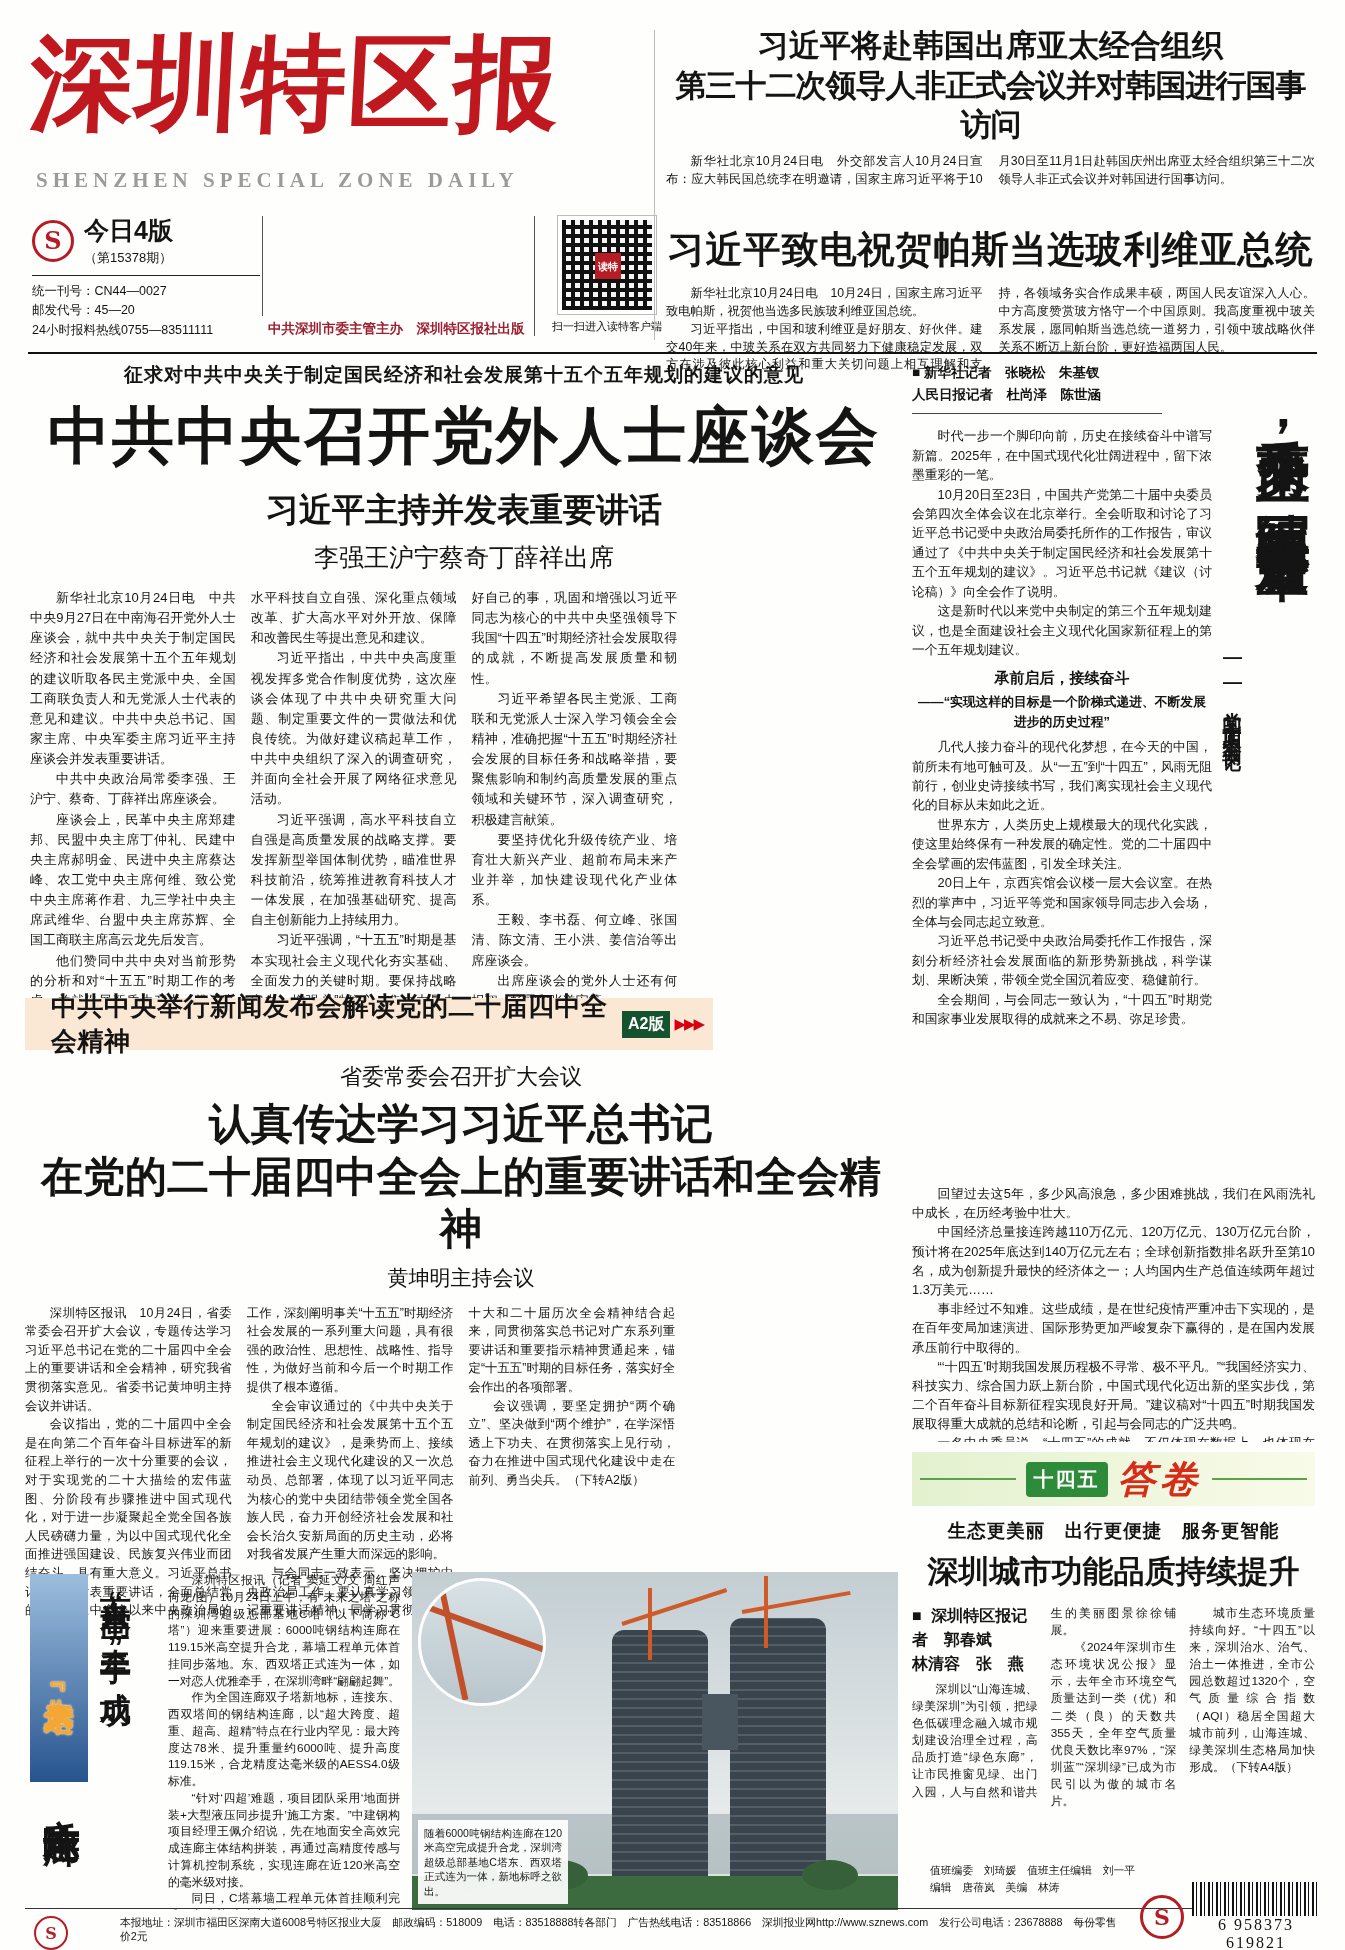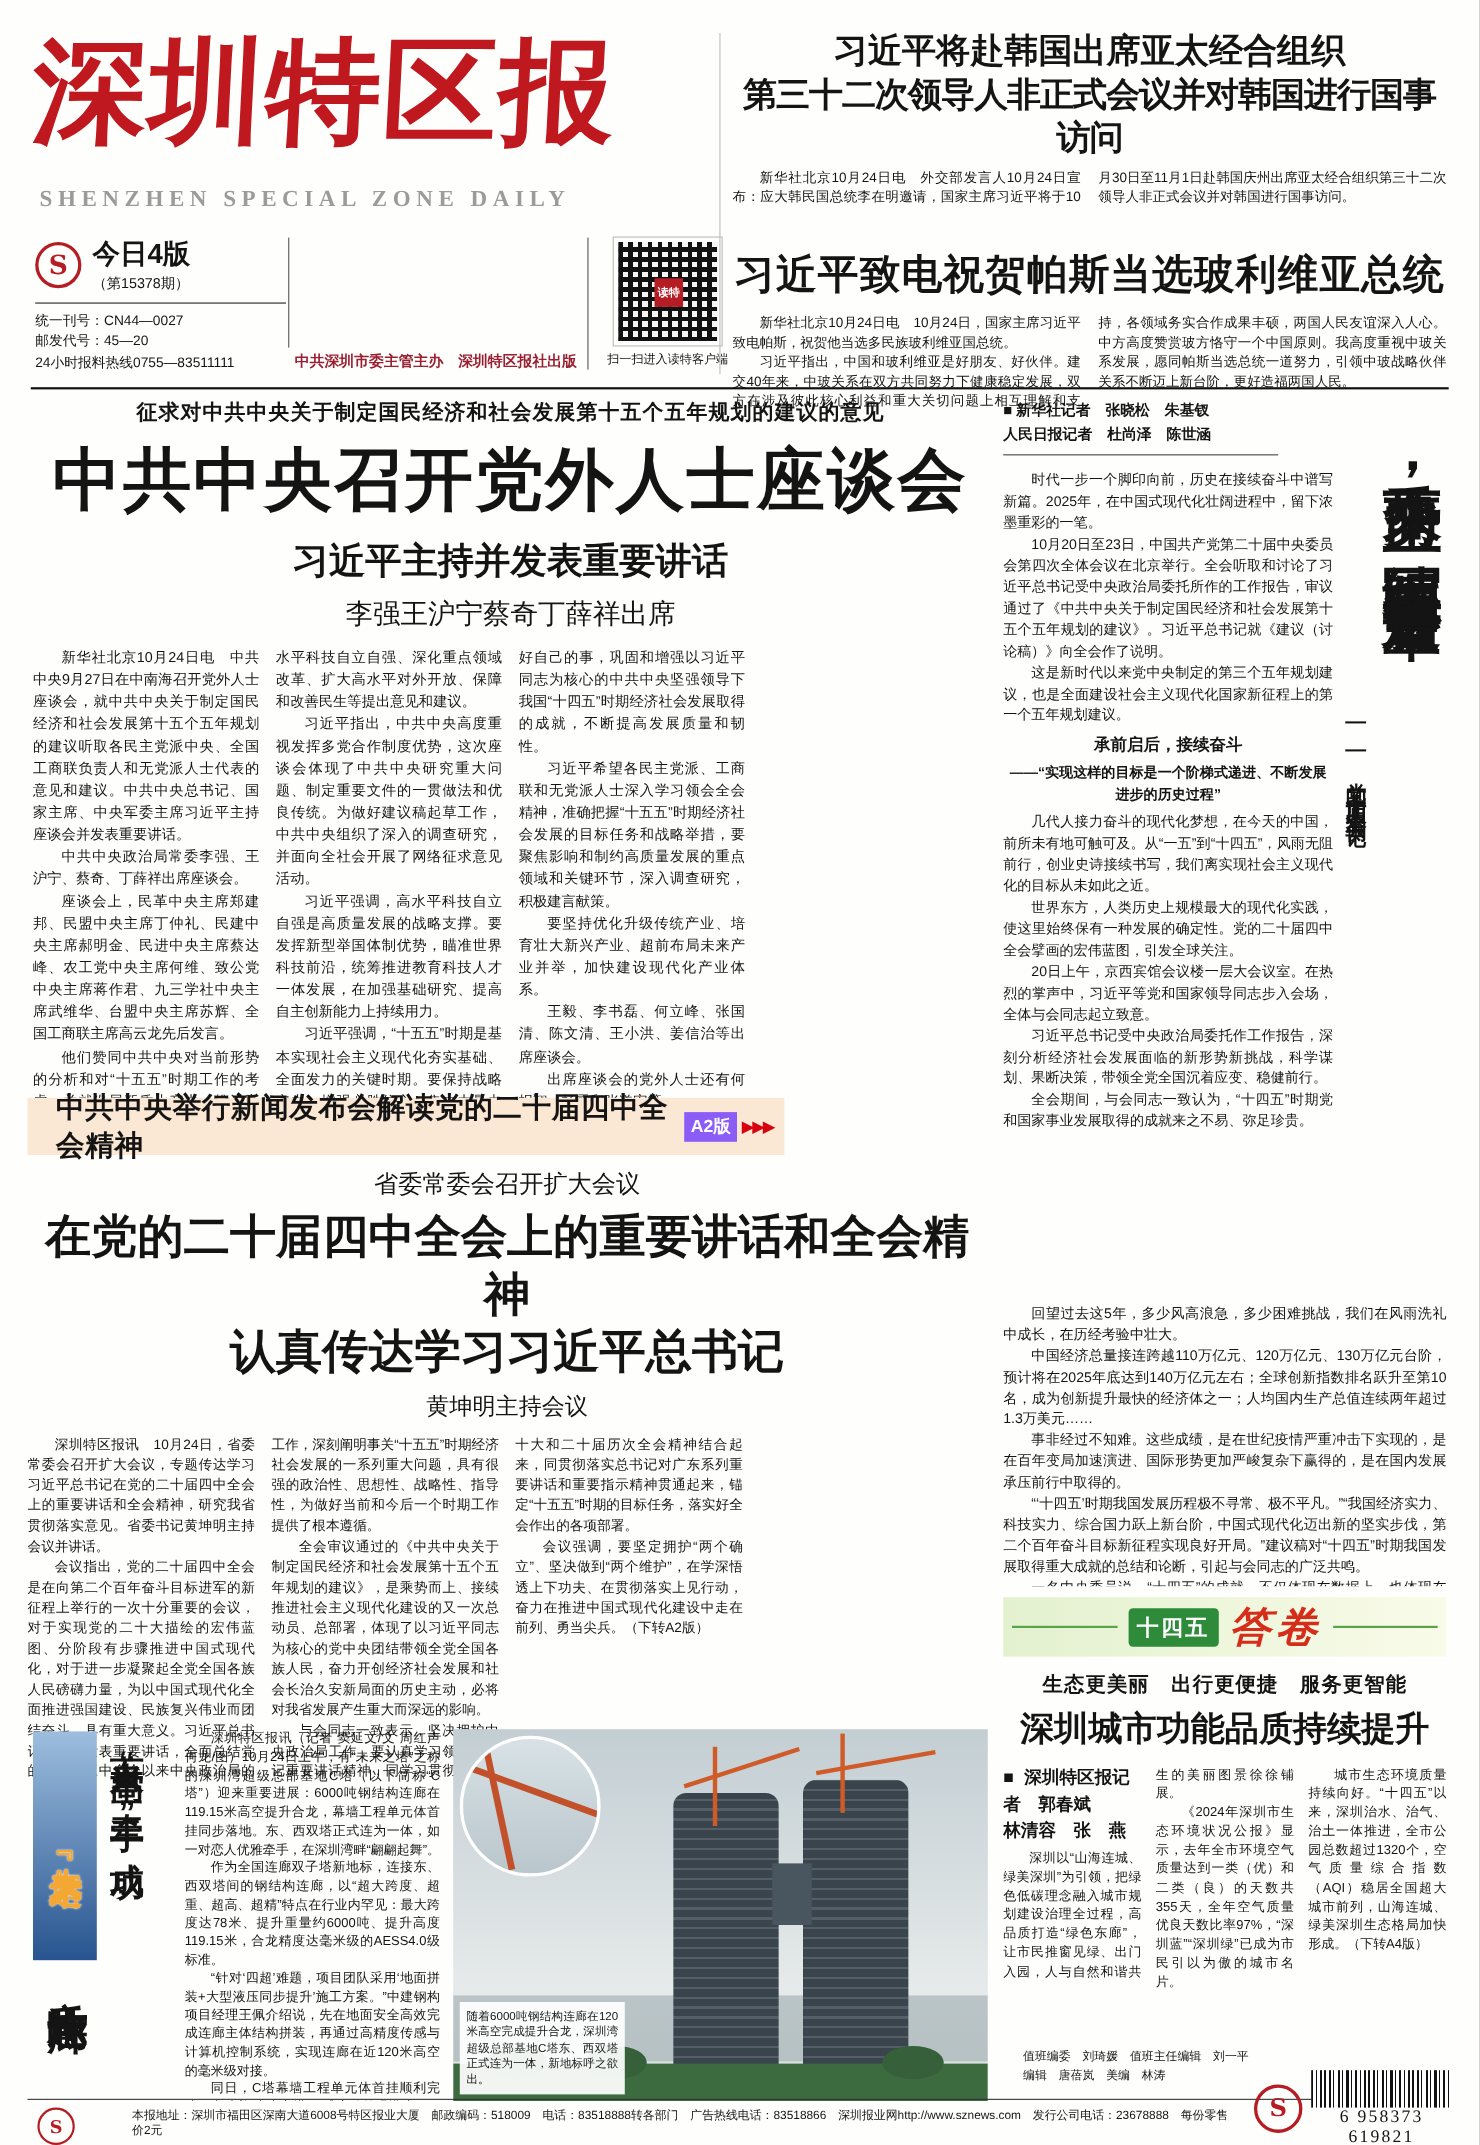--- a/index.html
+++ b/index.html
@@ -57,21 +57,21 @@
   .kicker { text-align:center; font-size:19px; font-weight:bold; letter-spacing:1px; }
   .lead-h { text-align:center; font-size:62px; font-weight:900; letter-spacing:2px; margin-top:6px; }
   .lead-d1 { text-align:center; font-size:33px; font-weight:bold; margin-top:10px; }
   .lead-d2 { text-align:center; font-size:25px; margin-top:8px; }
   .lead-body { margin-top:14px; column-count:4; column-gap:15px; column-fill:auto;
                height:428px; font-size:13px; line-height:1.55; overflow:hidden; }
   
   .banner { left:25px; top:998px; width:688px; height:52px; background:#fbe8d4;
             display:flex; align-items:center; padding:0 10px 0 26px; }
   .banner-t { font-size:26px; font-weight:900; letter-spacing:0.5px; flex:1; }
-  .a2tag { background:#8b5cf6; color:#fff; font-weight:bold; font-size:16px; padding:3px 6px; }
+  .a2tag { background:#14532d; color:#fff; font-weight:bold; font-size:16px; padding:3px 6px; }
   .a2arrows { color:#d6000f; font-size:15px; letter-spacing:-2px; margin-left:4px; }
   
   .prov { left:25px; top:1062px; width:872px; }
   .prov-k { text-align:center; font-size:22px; }
   .prov-h { text-align:center; font-size:42px; font-weight:900; line-height:1.25; margin-top:6px; letter-spacing:0px; }
   .prov-d { text-align:center; font-size:21px; margin-top:8px; }
   .prov-body { margin-top:12px; column-count:4; column-gap:15px; column-fill:auto; height:318px;
                font-size:12.4px; line-height:1.5; overflow:hidden; }
   
   .tower { left:28px; top:1572px; width:870px; height:338px; }
@@ -230,22 +230,22 @@
 
   <div class="abs banner">
     <div class="banner-t">中共中央举行新闻发布会解读党的二十届四中全会精神</div>
     <div class="a2tag">A2版</div>
     <div class="a2arrows">▶▶▶</div>
   </div>
 
   <div class="abs prov">
     <div class="prov-k">省委常委会召开扩大会议</div>
     <div class="prov-h">
+      <div>认真传达学习习近平总书记</div>
       <div>在党的二十届四中全会上的重要讲话和全会精神</div>
-      <div>认真传达学习习近平总书记</div>
     </div>
     <div class="prov-d">黄坤明主持会议</div>
     <div class="prov-body">
       <p class="p">深圳特区报讯　10月24日，省委常委会召开扩大会议，专题传达学习习近平总书记在党的二十届四中全会上的重要讲话和全会精神，研究我省贯彻落实意见。省委书记黄坤明主持会议并讲话。</p>
       <p class="p">会议指出，党的二十届四中全会是在向第二个百年奋斗目标进军的新征程上举行的一次十分重要的会议，对于实现党的二十大描绘的宏伟蓝图、分阶段有步骤推进中国式现代化，对于进一步凝聚起全党全国各族人民磅礴力量，为以中国式现代化全面推进强国建设、民族复兴伟业而团结奋斗，具有重大意义。习近平总书记在会上发表重要讲话，全面总结党的二十届三中全会以来中央政治局的工作，深刻阐明事关“十五五”时期经济社会发展的一系列重大问题，具有很强的政治性、思想性、战略性、指导性，为做好当前和今后一个时期工作提供了根本遵循。</p>
       <p class="p">全会审议通过的《中共中央关于制定国民经济和社会发展第十五个五年规划的建议》，是乘势而上、接续推进社会主义现代化建设的又一次总动员、总部署，体现了以习近平同志为核心的党中央团结带领全党全国各族人民，奋力开创经济社会发展和社会长治久安新局面的历史主动，必将对我省发展产生重大而深远的影响。</p>
       <p class="p">与会同志一致表示，坚决拥护中央政治局工作，要认真学习领会总书记重要讲话精神，同学习贯彻党的二十大和二十届历次全会精神结合起来，同贯彻落实总书记对广东系列重要讲话和重要指示精神贯通起来，锚定“十五五”时期的目标任务，落实好全会作出的各项部署。</p>
       <p class="p">会议强调，要坚定拥护“两个确立”、坚决做到“两个维护”，在学深悟透上下功夫、在贯彻落实上见行动，奋力在推进中国式现代化建设中走在前列、勇当尖兵。（下转A2版）</p>
     </div>
   </div>

